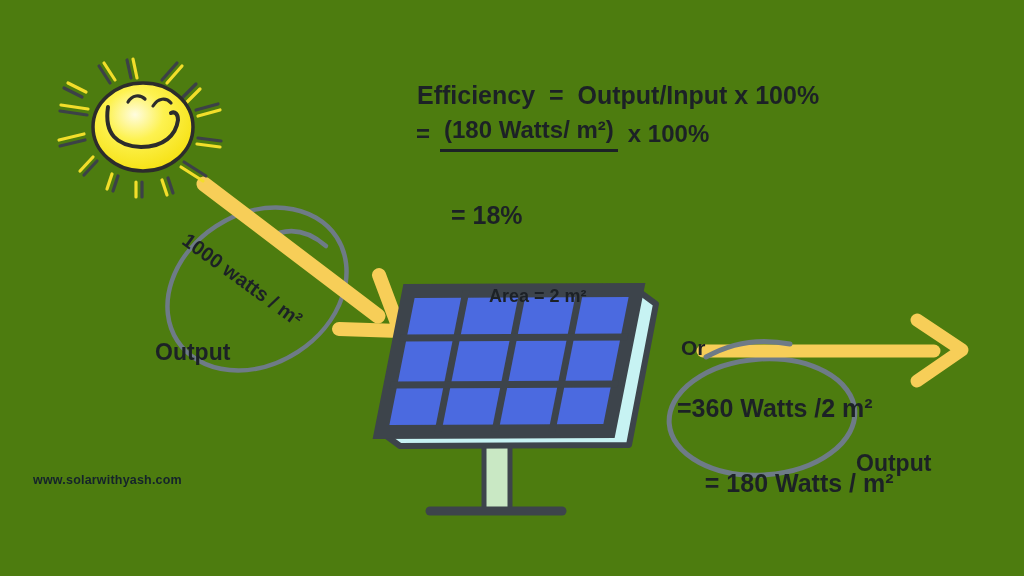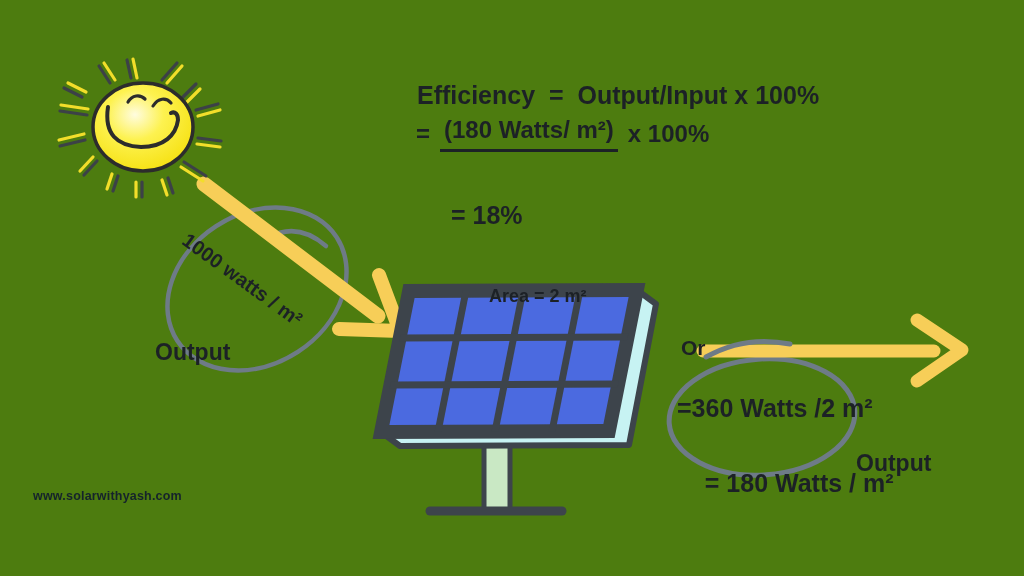--- a/index.html
+++ b/index.html
@@ -16,21 +16,21 @@
   .frac .num{padding:0 4px 4px 4px;border-bottom:3px solid #1c2126;}
   .frac .den{padding-top:3px;}
   .formula-result{left:417px;top:200px;font-size:25px;margin-left:34px;}
   .area-label{left:489px;top:257px;font-size:18px;margin-top:29px;}
   .power-block{left:681px;top:252px;font-size:19px;line-height:1.55;}
   .or-label{left:681px;top:335px;font-size:21px;}
   .circled-output{left:677px;top:390px;font-size:25px;line-height:1.5;}
   .output-label{left:840px;top:450px;font-size:23px;margin-left:16px;}
   .input-label{left:155px;top:339px;font-size:23px;}
   .rotated-value{left:192px;top:228px;font-size:20px;transform:rotate(36deg);transform-origin:left top;}
-  .watermark{left:33px;top:489px;font-size:12.5px;color:#15232b;letter-spacing:.2px;}
+  .watermark{left:33px;top:473px;font-size:12.5px;color:#15232b;letter-spacing:.2px;}
 </style>
 </head>
 <body>
 
 <div class="canvas">
 
   <svg width="1024" height="576" viewBox="0 0 1024 576" aria-hidden="true">
     <defs>
       <radialGradient id="sunGrad" cx="42%" cy="36%" r="75%">
         <stop offset="0%" stop-color="#fffcdf"></stop>

